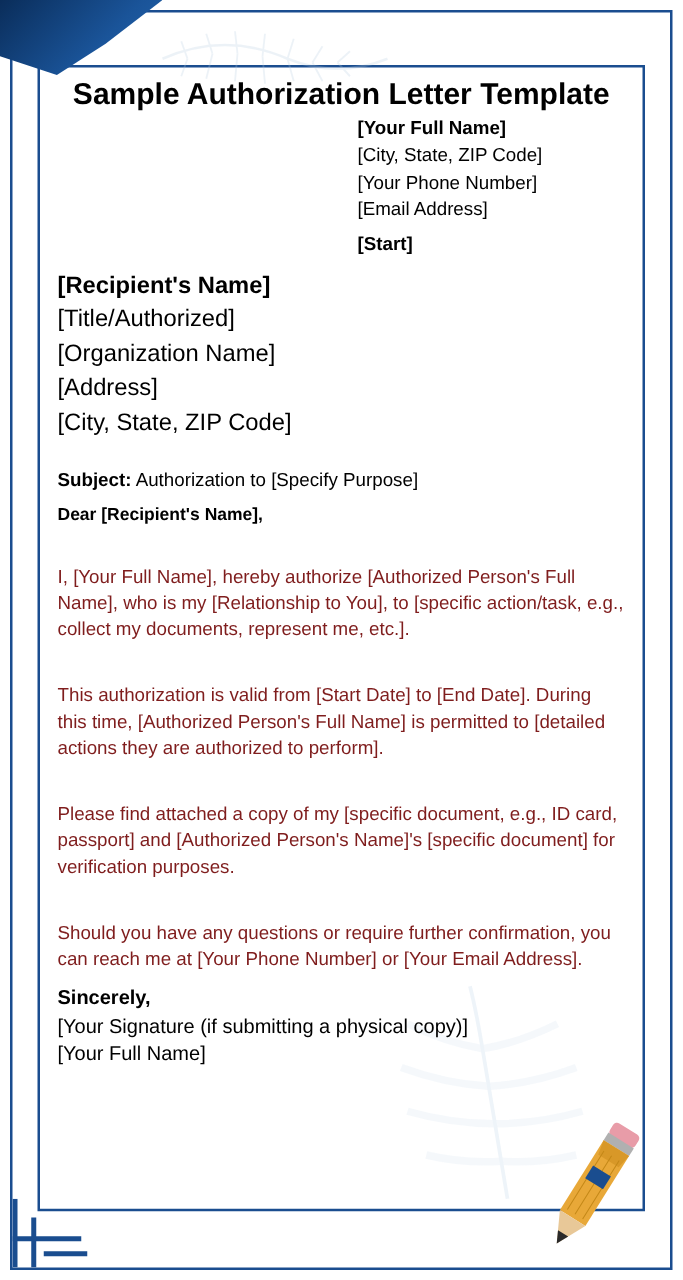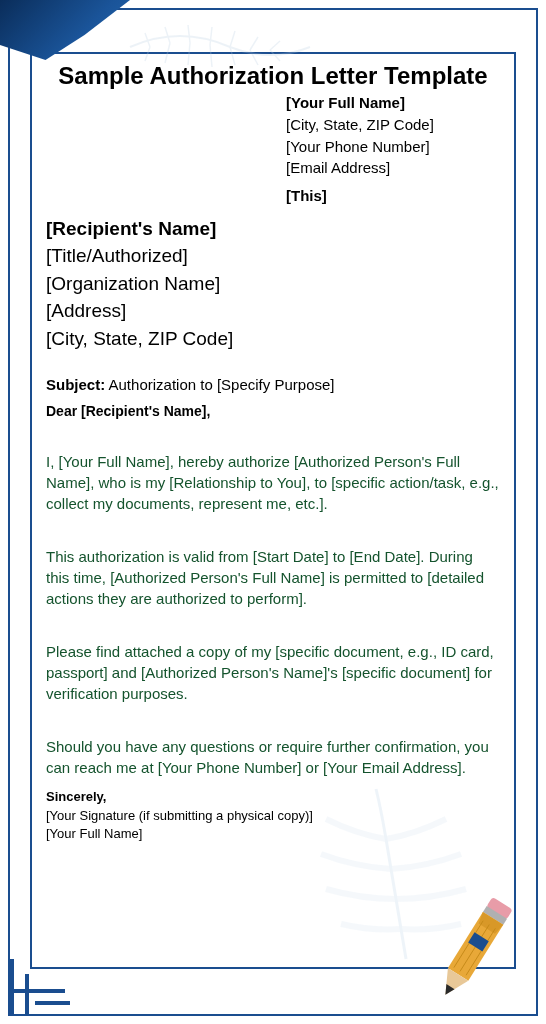--- a/index.html
+++ b/index.html
@@ -93,25 +93,25 @@
     .salutation {
       font-size: 14px;
       font-weight: bold;
       margin-bottom: 10px;
       color: #000;
     }
     .para {
       font-size: 15px;
       line-height: 1.4;
       margin-bottom: 10px;
-      color: #14532d;
+      color: #7f1d1d;
       margin-top: 32px;
     }
     .closing {
-      font-size: 13px;
+      font-size: 16px;
       line-height: 1.4;
       color: #000;
     }
     .closing .bold { font-weight: bold; }
   </style>
 </head>
 <body>
 
 <div class="outer-border"></div>
 <div class="inner-border"></div>
@@ -148,21 +148,21 @@
 </svg>
 
 <div class="content">
   <div class="title">Sample Authorization Letter Template</div>
 
   <div class="sender-block">
     <div class="bold">[Your Full Name]</div>
     <div>[City, State, ZIP Code]</div>
     <div>[Your Phone Number]</div>
     <div>[Email Address]</div>
-    <div class="bold" style="margin-top:6px">[This]</div>
+    <div class="bold" style="margin-top:6px">[Start]</div>
   </div>
 
   <div class="recipient-block">
     <div class="bold">[Recipient's Name]</div>
     <div>[Title/Authorized]</div>
     <div>[Organization Name]</div>
     <div>[Address]</div>
     <div>[City, State, ZIP Code]</div>
   </div>
 

